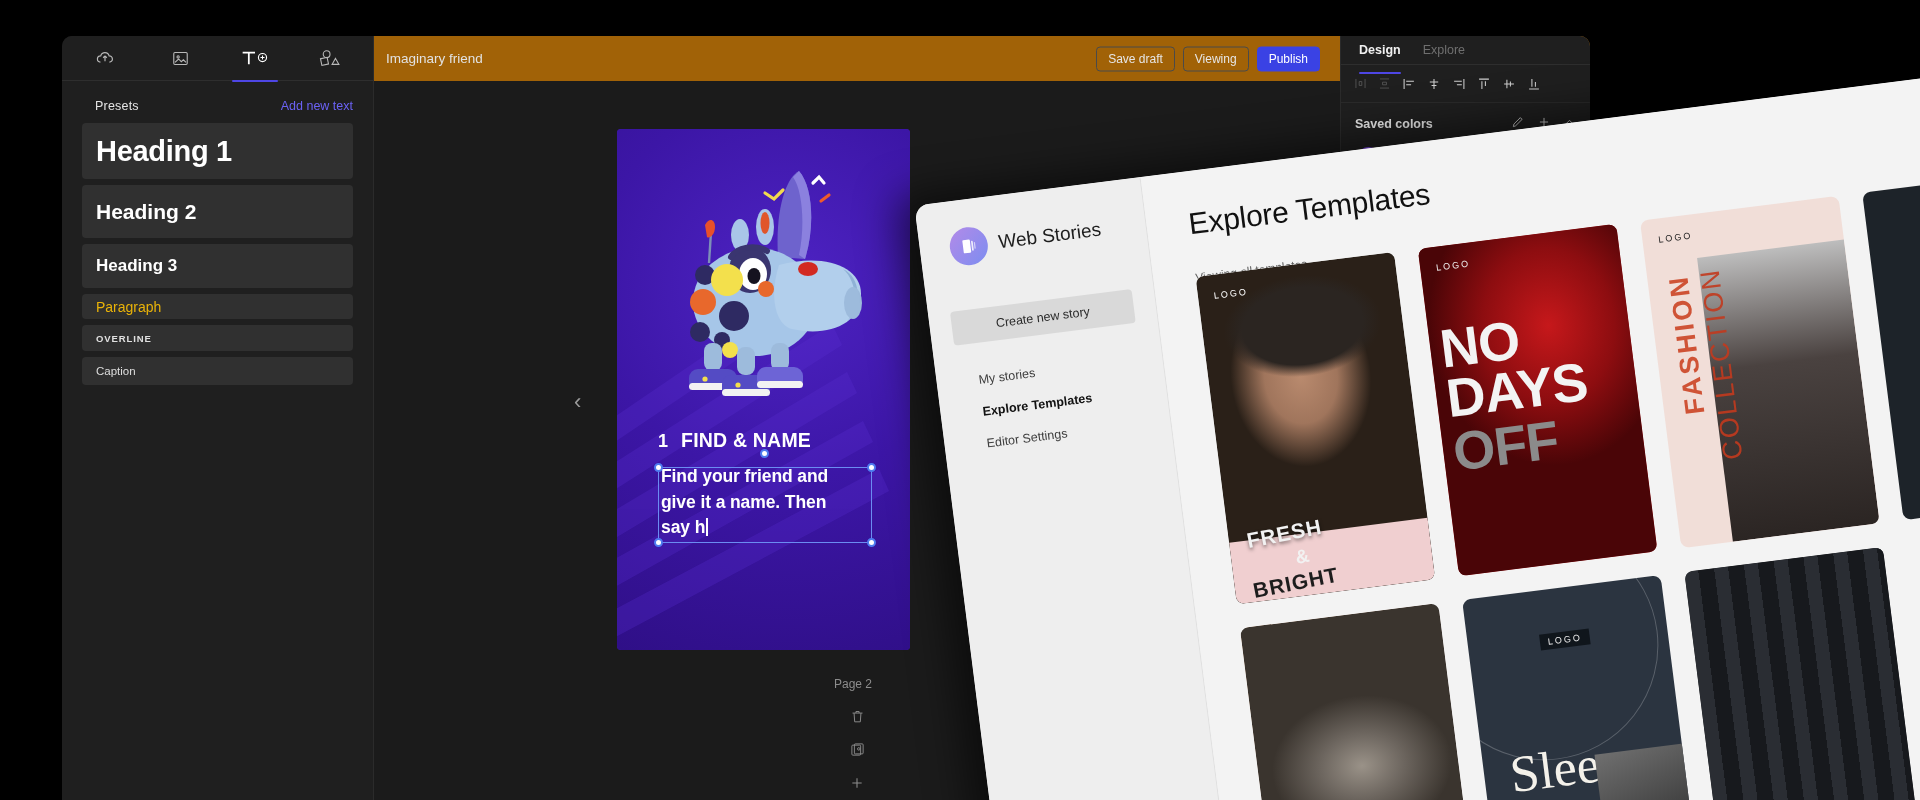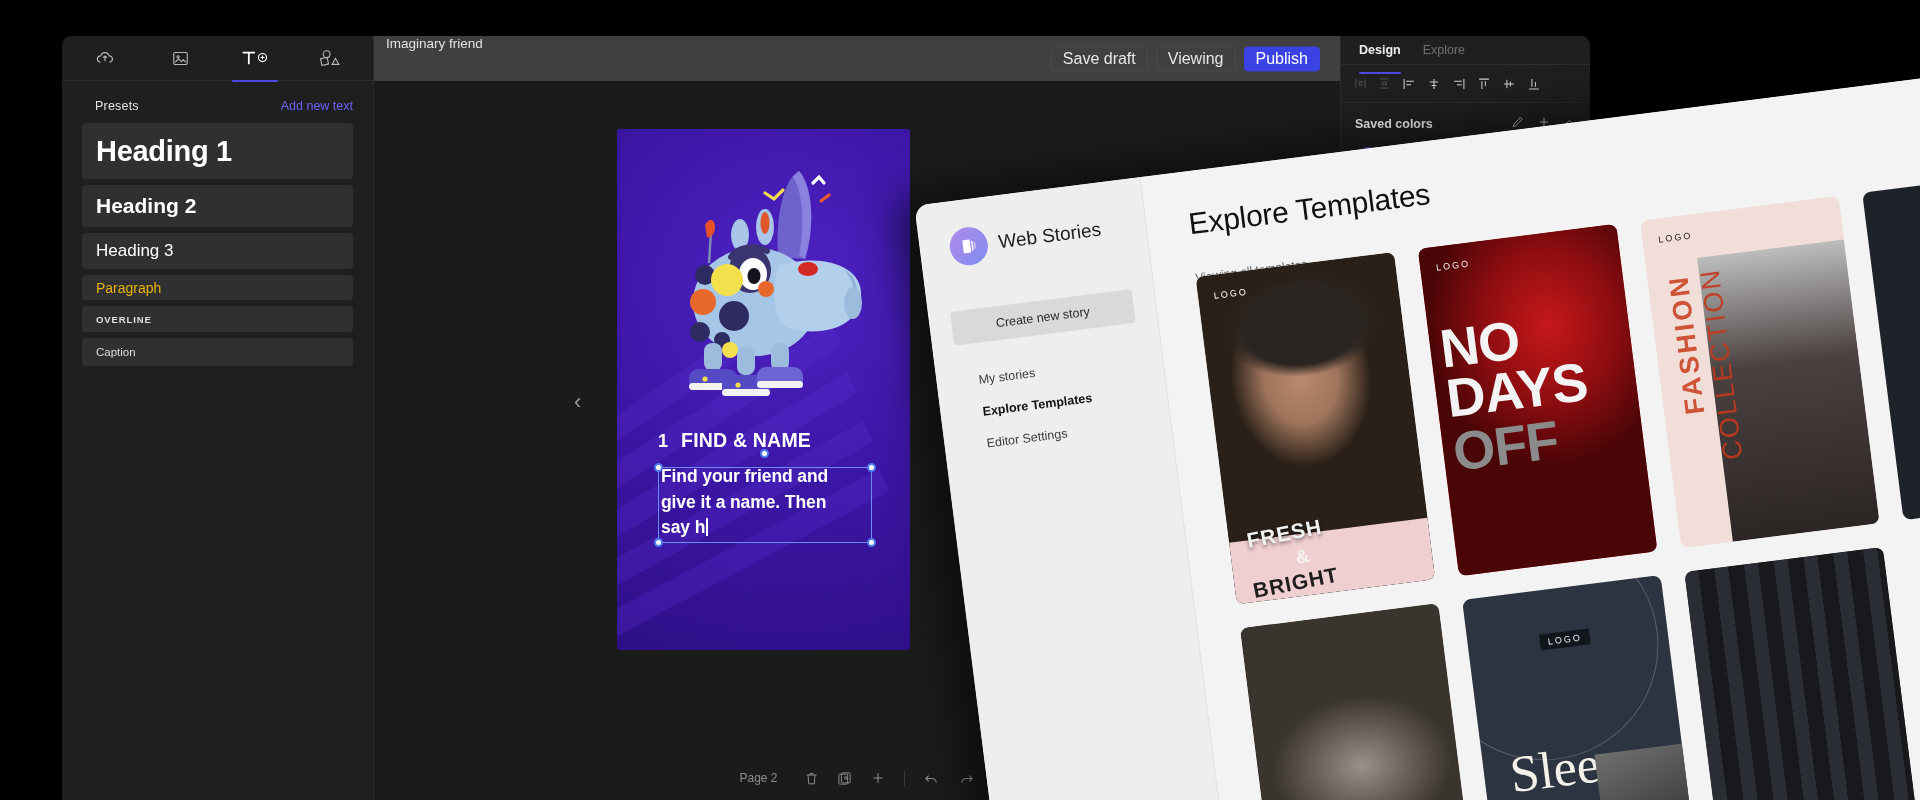--- a/index.html
+++ b/index.html
@@ -50,40 +50,40 @@
   .presets-title { color: #e4e4e4; font-size: 12.5px; font-weight: normal; letter-spacing: .2px; margin-left: 13px; }
   .add-new-text { color: #6b62f5; font-size: 12.5px; cursor: pointer; }
 
   .preset-list { padding: 0 20px; }
   .preset-item {
     background: #303030; border-radius: 4px; margin-bottom: 6px;
     display: flex; align-items: center; padding: 0 14px; color: #fff;
     cursor: pointer;
   }
   .preset-h1 { height: 56px; font-size: 29px; font-weight: bold; letter-spacing: -0.3px;}
-  .preset-h2 { height: 42px; font-size: 21px; font-weight: bold; }
-  .preset-h3 { height: 36px; font-size: 17px; font-weight: normal; }
+  .preset-h2 { height: 53px; font-size: 21px; font-weight: bold; }
+  .preset-h3 { height: 44px; font-size: 17px; font-weight: bold; }
   .preset-p  { height: 25px; font-size: 14px; color: #eab308; }
   .preset-cap{ height: 28px; font-size: 11.5px; color: #dedede; }
   .preset-ov { height: 26px; font-size: 9.5px; color: #e0e0e0; font-weight: bold; letter-spacing: .9px; }
 
   
   .topbar {
     position: absolute; left: 312px; top: 0; right: 0; height: 45px;
-    background: #404040;
-    display: flex; align-items: flex-start;
+    background: #a16207;
+    display: flex; align-items: center;
   }
   .doc-title { color: #e2e2e2; font-size: 13.5px; margin-left: 12px; }
   .topbar-actions {
     position: absolute; right: 270px; top: 50%; transform: translateY(-50%);
     display: flex; align-items: center; gap: 8px;
   }
   .btn {
     height: 25px; padding: 0 11px; border-radius: 4px;
-    font-size: 16px; display: flex; align-items: center; cursor: pointer;
+    font-size: 12px; display: flex; align-items: center; cursor: pointer;
   }
   .btn-outline { background: transparent; border: 1px solid #4a4a4a; color: #e6e6e6; }
   .btn-primary { background: #3a42e4; color: #fff; border: 1px solid #3a42e4; }
 
   
   .canvas-area {
     position: absolute; left: 312px; top: 45px; right: 250px; bottom: 0;
     background: #1b1b1b;
   }
   .page-card {
@@ -132,21 +132,21 @@
   }
   .h-tl { left: -5px; top: -5px; }
   .h-tr { right: -5px; top: -5px; }
   .h-bl { left: -5px; bottom: -5px; }
   .h-br { right: -5px; bottom: -5px; }
   .h-tm { left: 50%; margin-left: -5px; top: -19px; }
 
   
   .bottom-bar {
     position: absolute; left: 312px; bottom: 0; right: 250px; height: 44px;
-    display: flex; align-items: center; justify-content: center; gap: 18px;
+    display: flex; align-items: center; justify-content: center; gap: 18px; flex-direction: column;
   }
   .page-label { color: #8d8d8d; font-size: 12px; margin-right: 8px; }
   .tb-icon { color: #8d8d8d; cursor: pointer; display:flex; align-items:center; }
   .tb-sep { width: 1px; height: 16px; background: #3a3a3a; }
 
   
   .right-panel {
     position: absolute; right: 0; top: 0; width: 250px; height: 764px;
     background: #1f1f1f; border-left: 1px solid #2b2b2b;
   }

